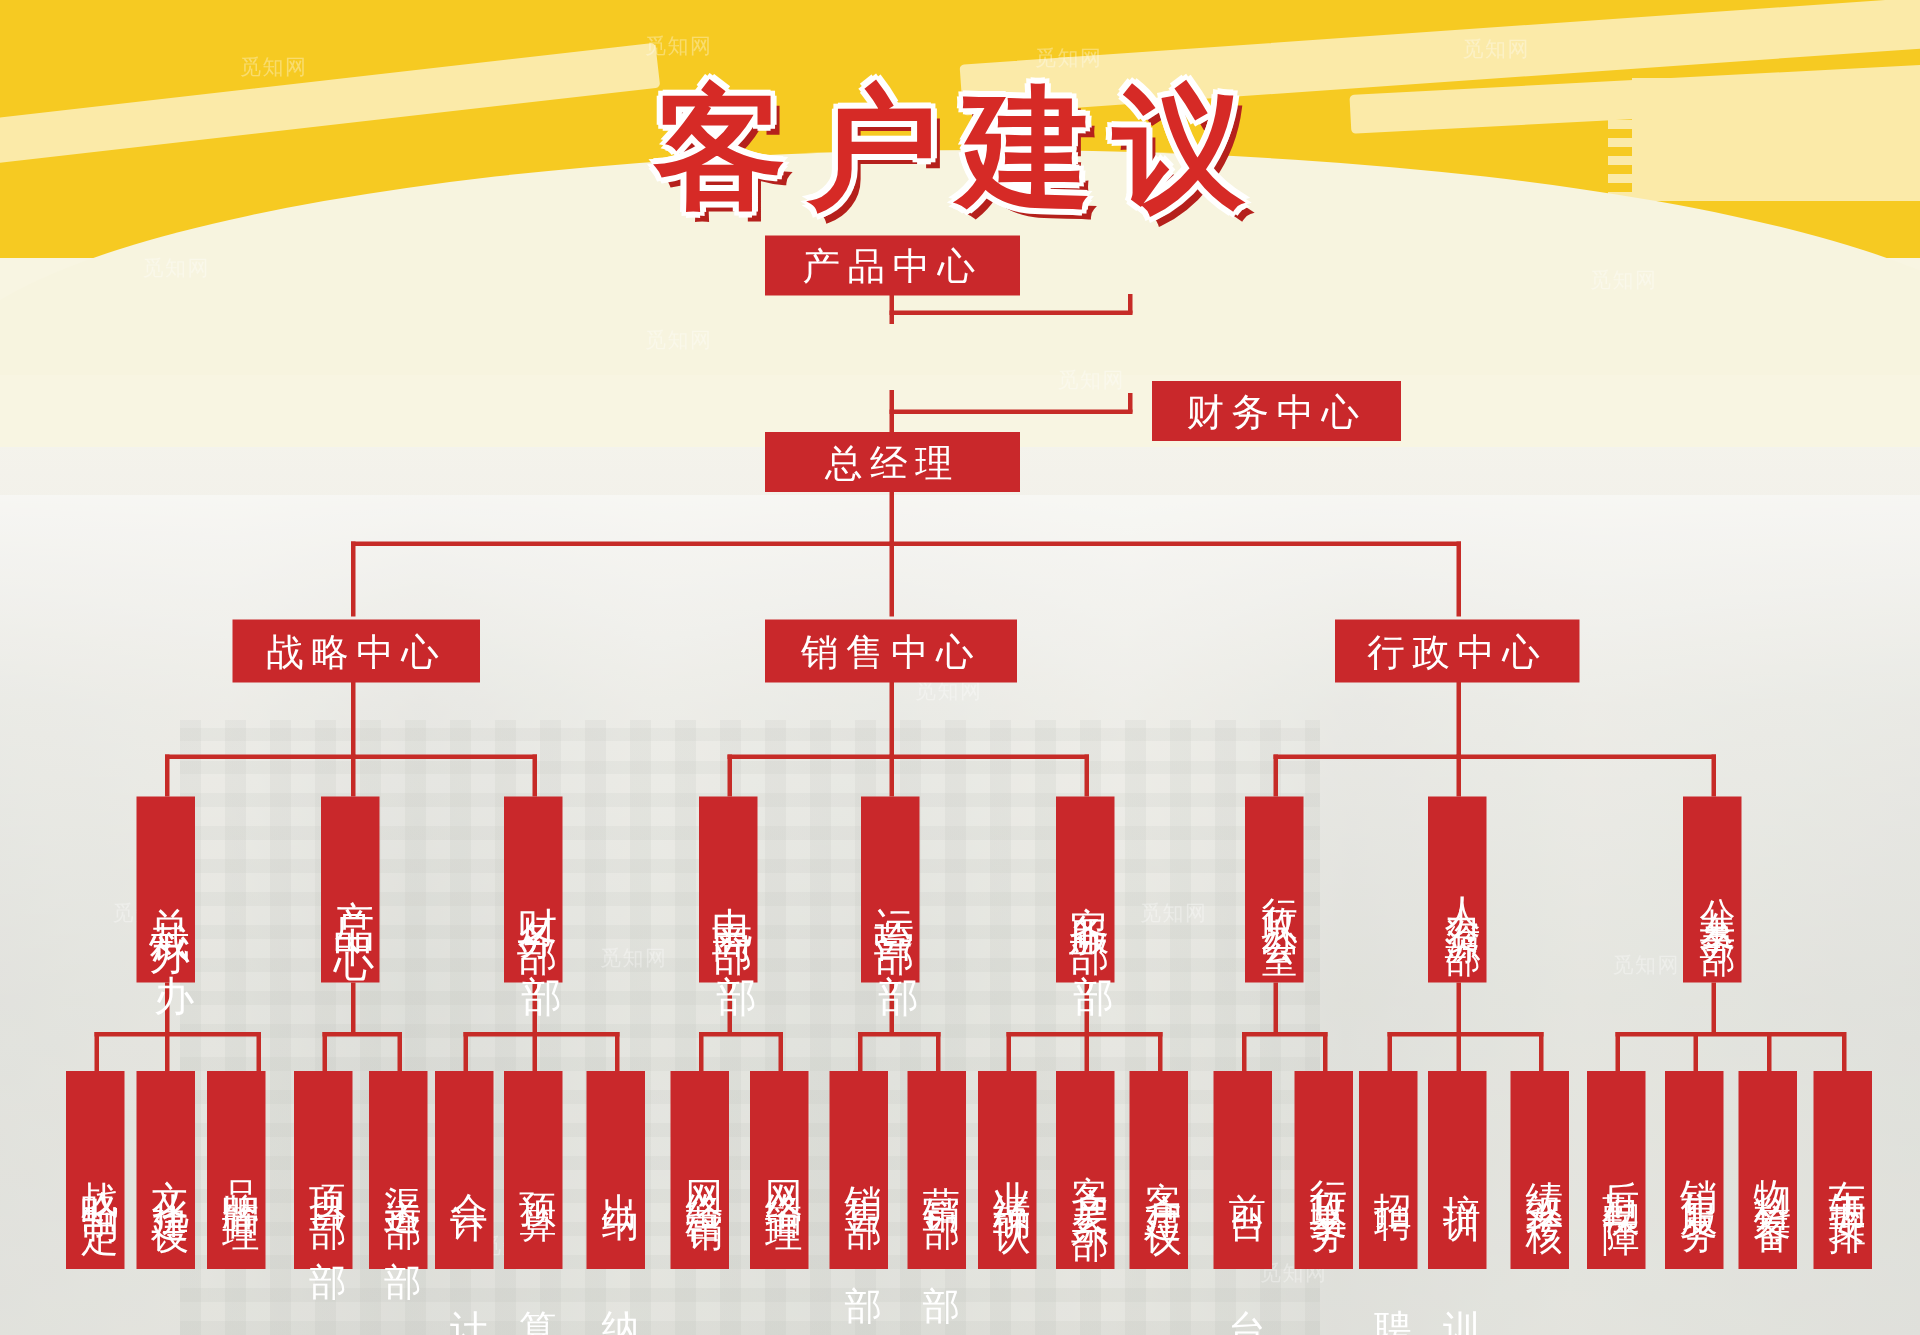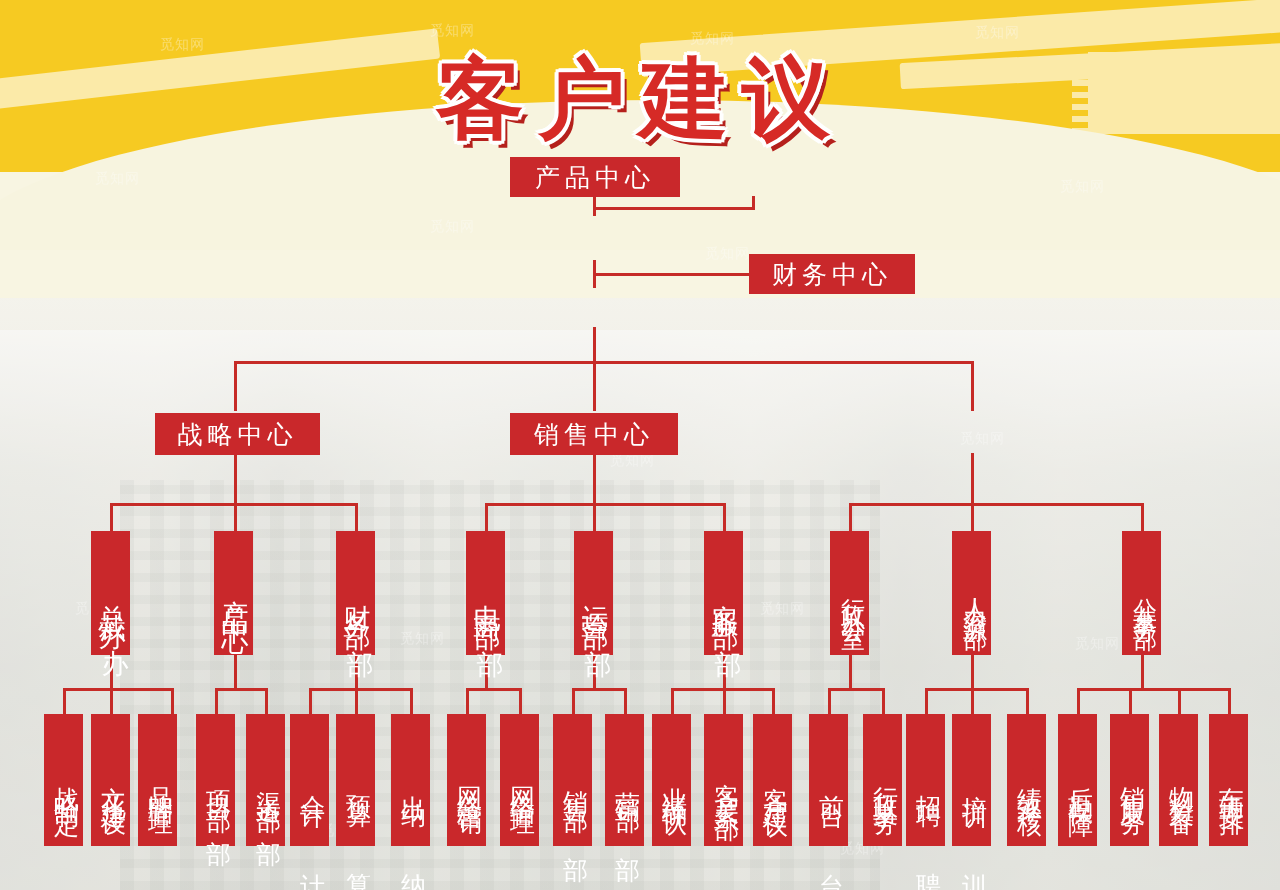--- a/index.html
+++ b/index.html
@@ -180,24 +180,26 @@
     <div class="line vline" style="left:1026px;top:688px;height:26px"></div>
 
     <div class="line vline" style="left:1141px;top:655px;height:35px"></div>
     <div class="line hline" style="left:1077px;top:688px;width:152px"></div>
     <div class="line vline" style="left:1077px;top:688px;height:26px"></div>
     <div class="line vline" style="left:1129px;top:688px;height:26px"></div>
     <div class="line vline" style="left:1178px;top:688px;height:26px"></div>
     <div class="line vline" style="left:1228px;top:688px;height:26px"></div>
 
     <div class="box h" style="left:510px;top:157px;width:170px;height:40px">产品中心</div>
-    <div class="box h" style="left:749px;top:254px;width:166px;height:40px">财务中心</div>
+    <div class="box h" style="left:768px;top:254px;width:166px;height:40px">财务中心</div>
+    <div class="box h" style="left:510px;top:288px;width:170px;height:40px">总经理</div>
 
     <div class="box h" style="left:510px;top:413px;width:168px;height:42px">销售中心</div>
     <div class="box h" style="left:155px;top:413px;width:165px;height:42px">战略中心</div>
+    <div class="box h" style="left:890px;top:413px;width:163px;height:42px">行政中心</div>
 
     <div class="box v" style="left:91px;top:531px;width:39px;height:124px">总裁办</div>
     <div class="box v" style="left:214px;top:531px;width:39px;height:124px">产品中心</div>
     <div class="box v" style="left:336px;top:531px;width:39px;height:124px">财务部</div>
 
     <div class="box v" style="left:466px;top:531px;width:39px;height:124px">电商部</div>
     <div class="box v" style="left:574px;top:531px;width:39px;height:124px">运营部</div>
     <div class="box v" style="left:704px;top:531px;width:39px;height:124px">客服部</div>
 
     <div class="box v vsm" style="left:830px;top:531px;width:39px;height:124px">行政办公室</div>

